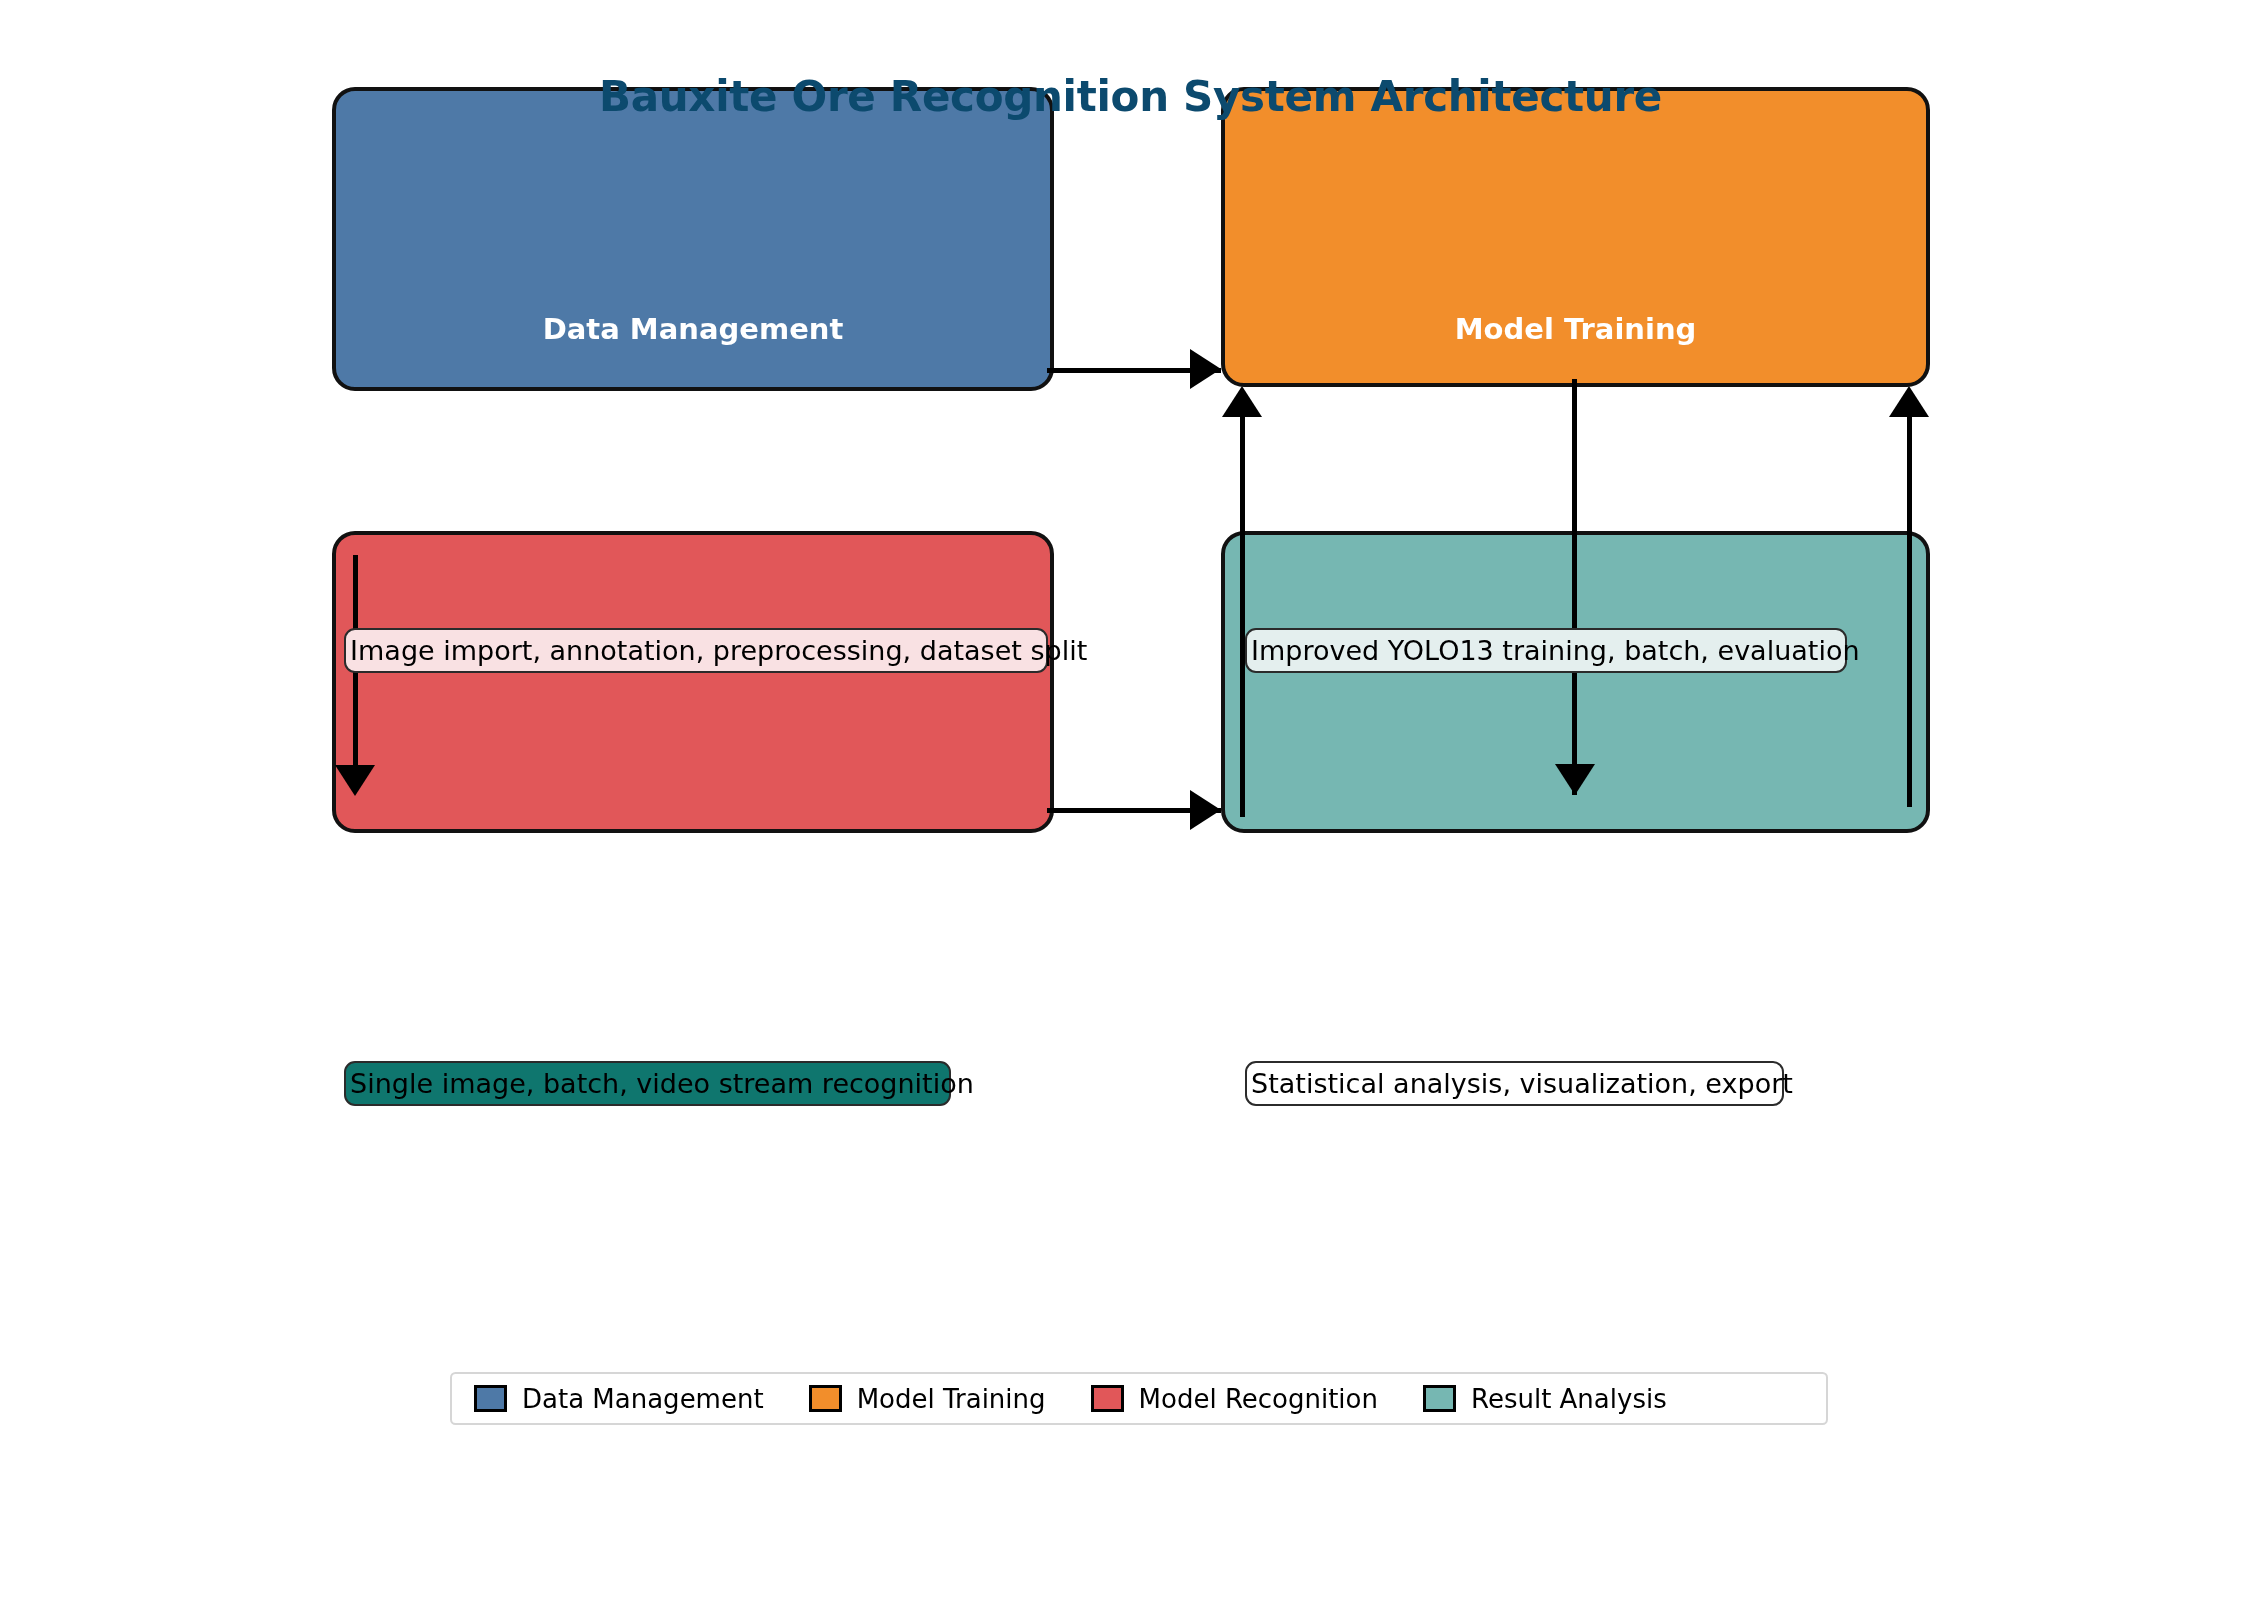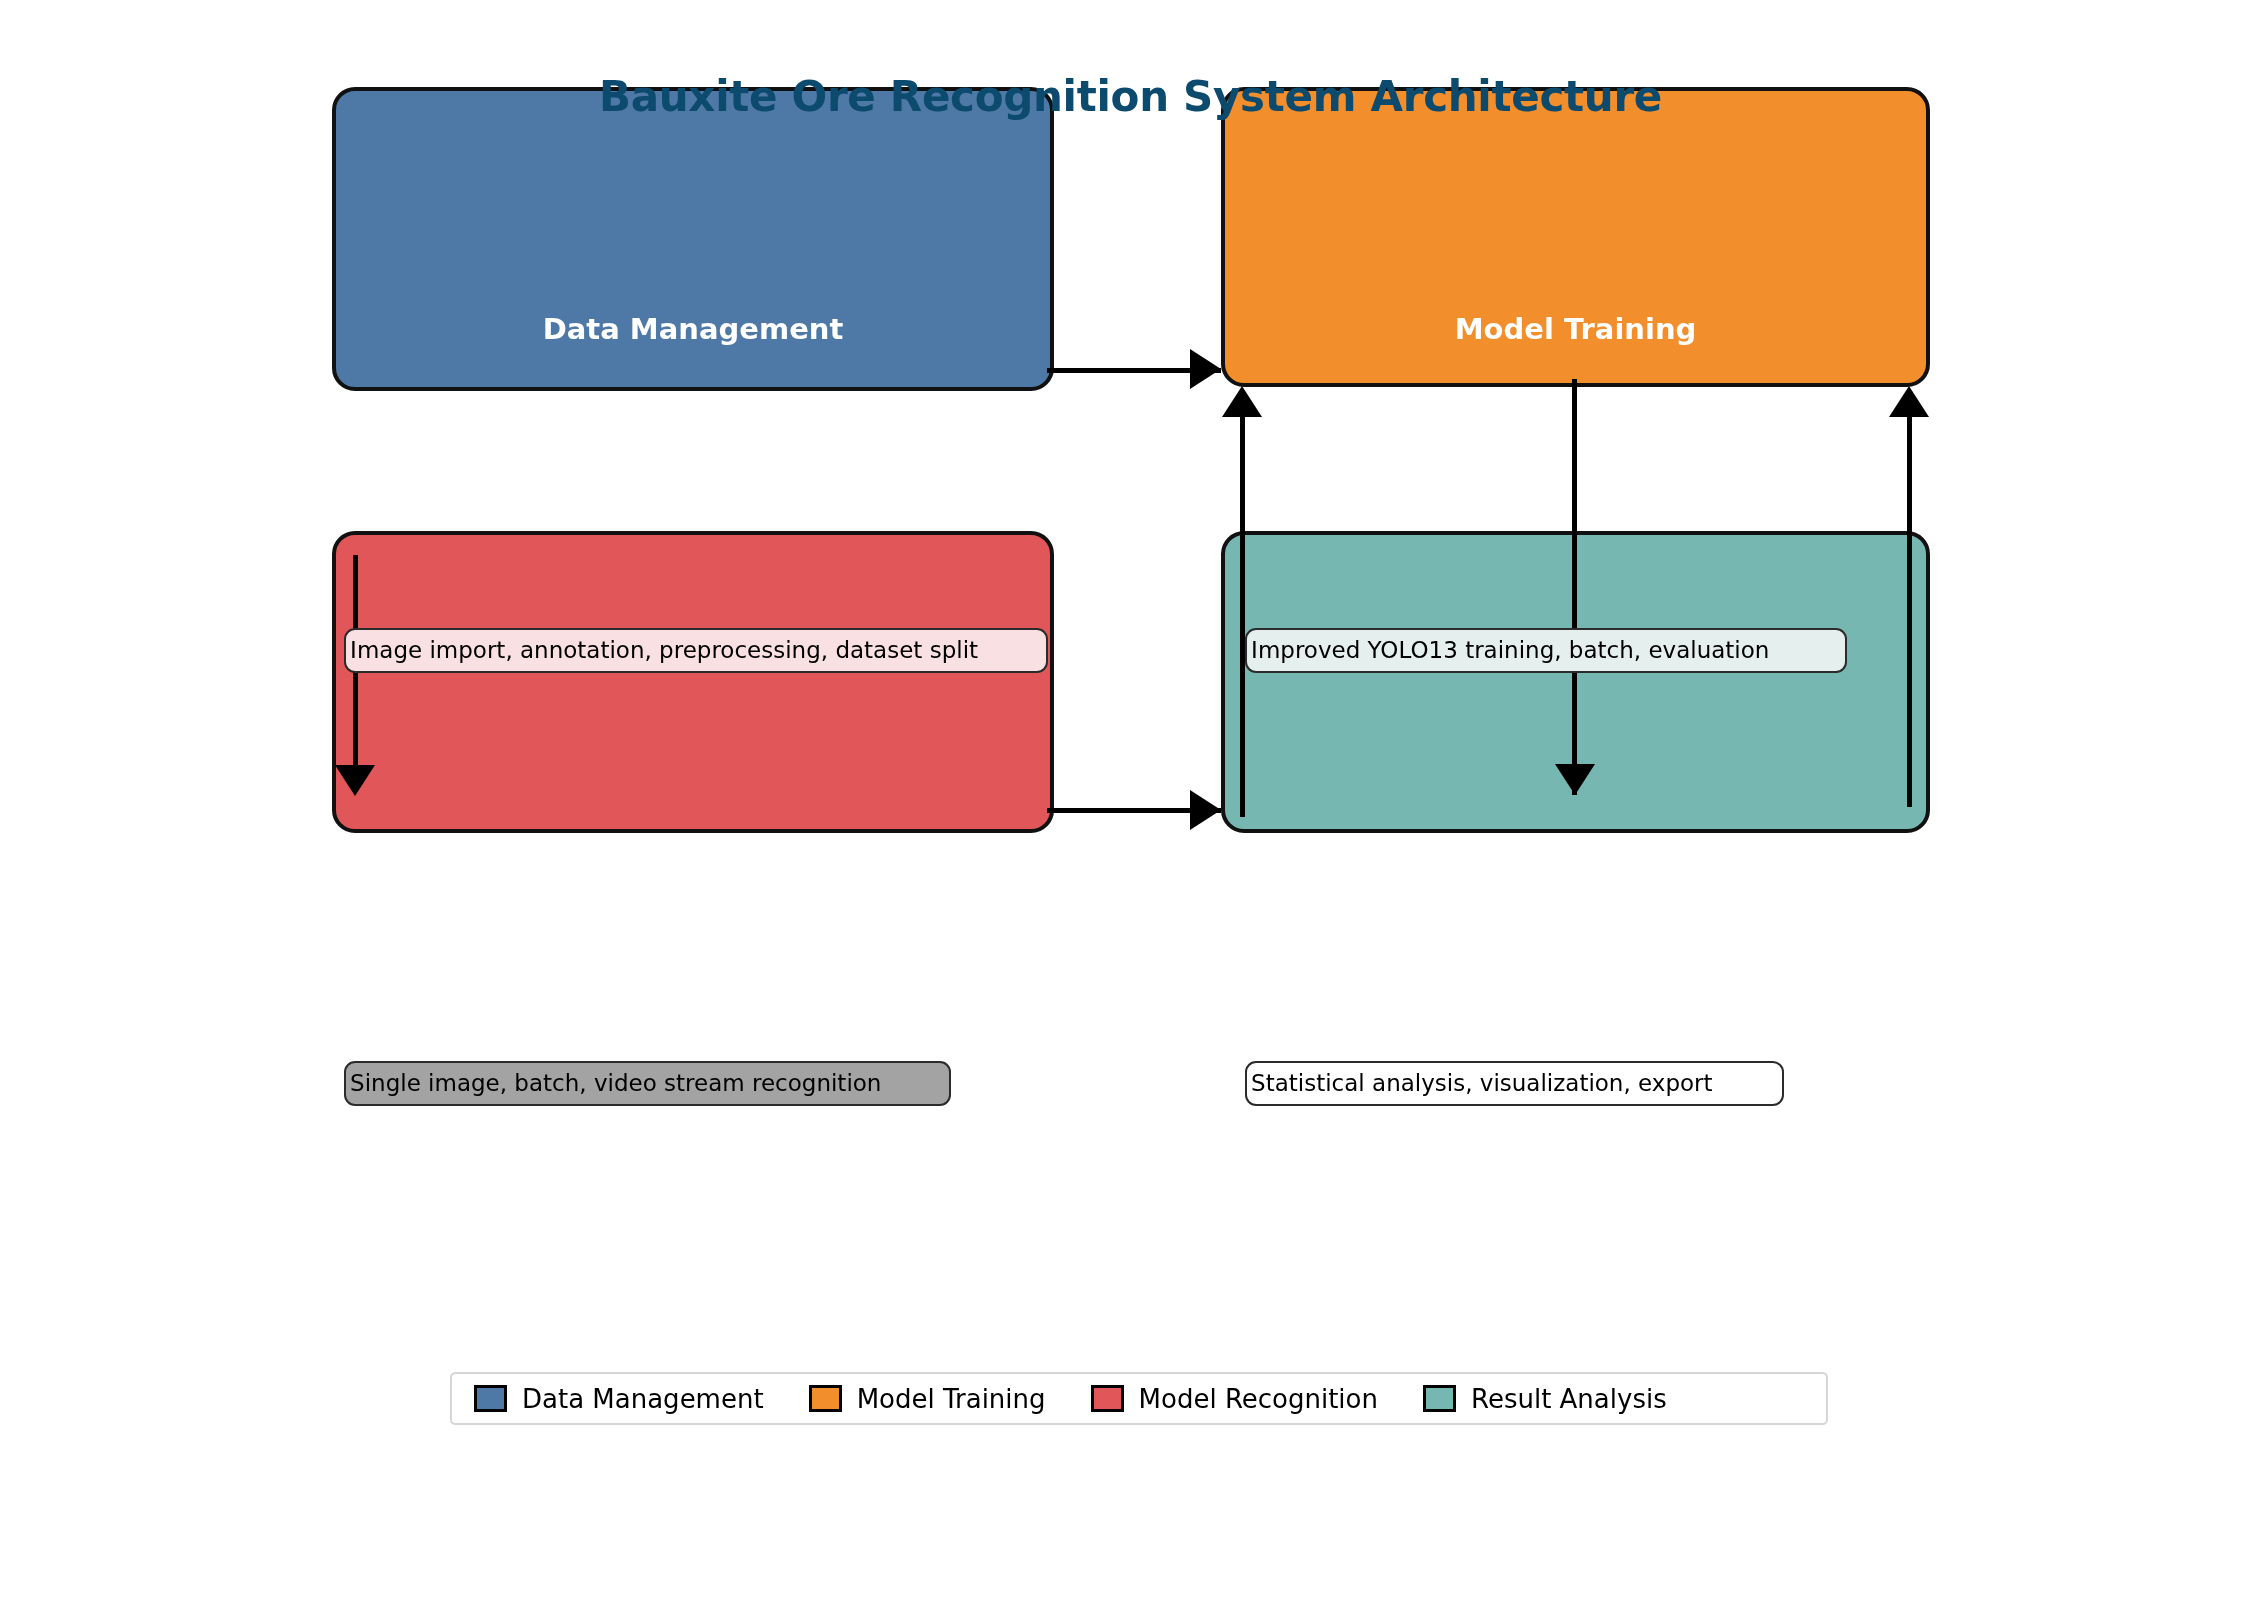--- a/index.html
+++ b/index.html
@@ -115,38 +115,38 @@
   
   .annotation-chip {
     position: absolute;
     border: 2.7px solid #2b2b2b;
     border-radius: 11px;
     box-sizing: border-box;
     display: flex;
     align-items: center;
     justify-content: flex-start;
     padding: 0 4.1px;
-    font-size: 23px;
+    font-size: 27px;
     color: #000000;
     white-space: nowrap;
     z-index: 30;
     line-height: 1;
     text-align: right;
   }
   #chip-data-management {
     left: 344px; top: 628px; width: 704px; height: 45px;
     background: #F9E1E3;
   }
   #chip-model-training {
     left: 1245px; top: 628px; width: 602px; height: 45px;
     background: #E4EFEE;
   }
   #chip-model-recognition {
     left: 344px; top: 1061px; width: 607px; height: 45px;
-    background: #a3a3a3;
+    background: #0f766e;
   }
   #chip-result-analysis {
     left: 1245px; top: 1061px; width: 539px; height: 45px;
     background: #FFFFFF;
   }
 
   
   #legend {
     position: absolute;
     left: 450px; top: 1372px;

